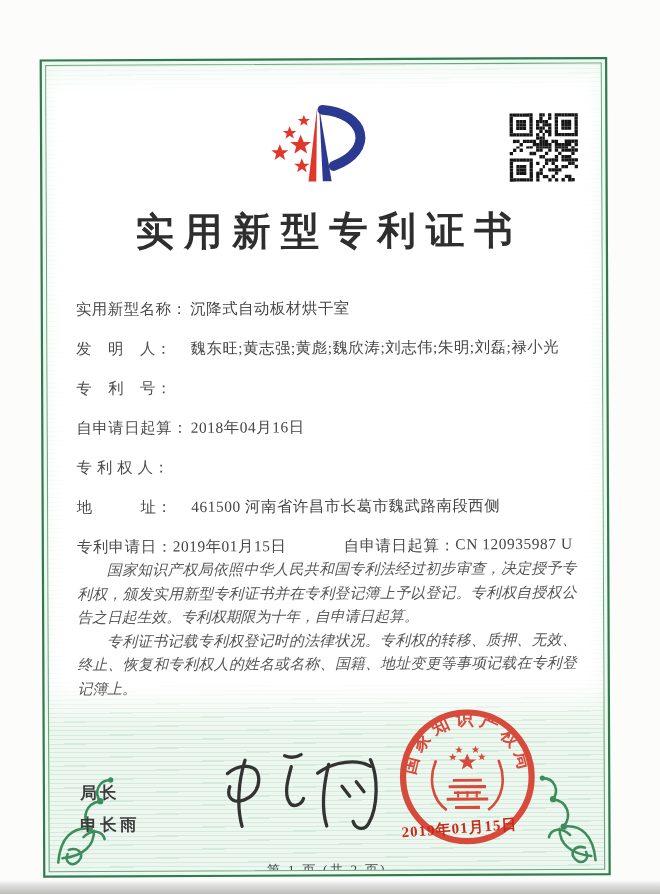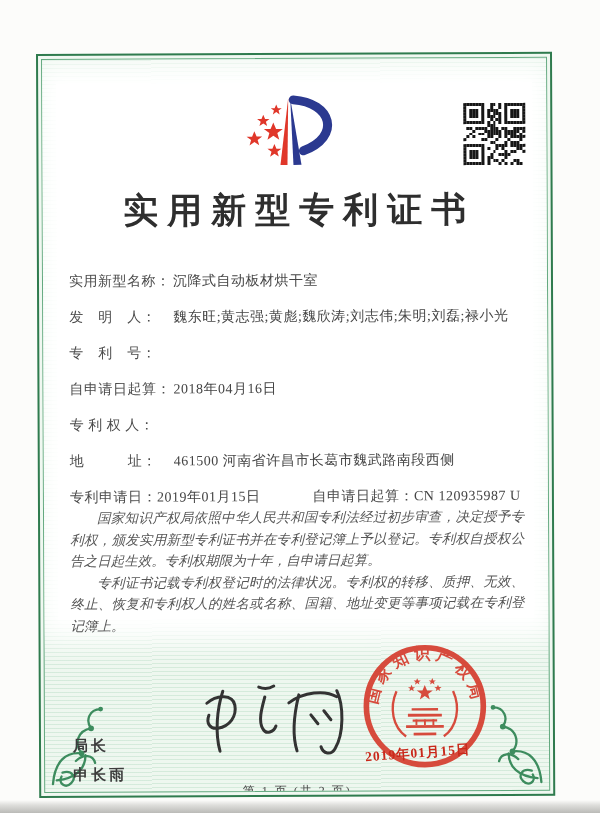--- a/index.html
+++ b/index.html
@@ -34,21 +34,21 @@
   .fields{position:absolute;left:26px;right:20px;top:204px;}
   .frow{height:36px;font-size:14px;color:#4b4b4b;letter-spacing:.5px;display:flex;align-items:center;}
   .flabel{display:inline-block;min-width:104px;white-space:pre;color:#4b4b4b;}
   .fvalue{white-space:pre;color:#454545;}
   .grant-gap{display:inline-block;width:52px;}
   
   .paras{position:absolute;left:26px;right:24px;top:448px;font-size:13.5px;line-height:21.5px;
       color:#565656;text-align:justify;font-style:italic;}
   .paras p{margin:0;text-indent:2em;}
   
-  .director{position:absolute;left:28px;top:672px;font-size:15px;font-weight:700;
+  .director{position:absolute;left:28px;top:648px;font-size:15px;font-weight:700;
       color:#3c3c3c;letter-spacing:3px;line-height:29px;}
   .signature{position:absolute;left:148px;top:622px;width:170px;height:76px;}
   .seal{position:absolute;left:314px;top:580px;width:132px;height:132px;opacity:.9;z-index:4;}
   .seal-date{position:absolute;left:320px;top:686px;font-size:13.5px;font-weight:700;color:#c9291b;
       letter-spacing:1px;transform:rotate(-4deg);z-index:4;white-space:pre;}
   .footer{position:absolute;left:0;right:0;top:724px;text-align:center;font-size:12px;
       letter-spacing:2px;color:#474747;}
 </style>
 </head>
 <body>

